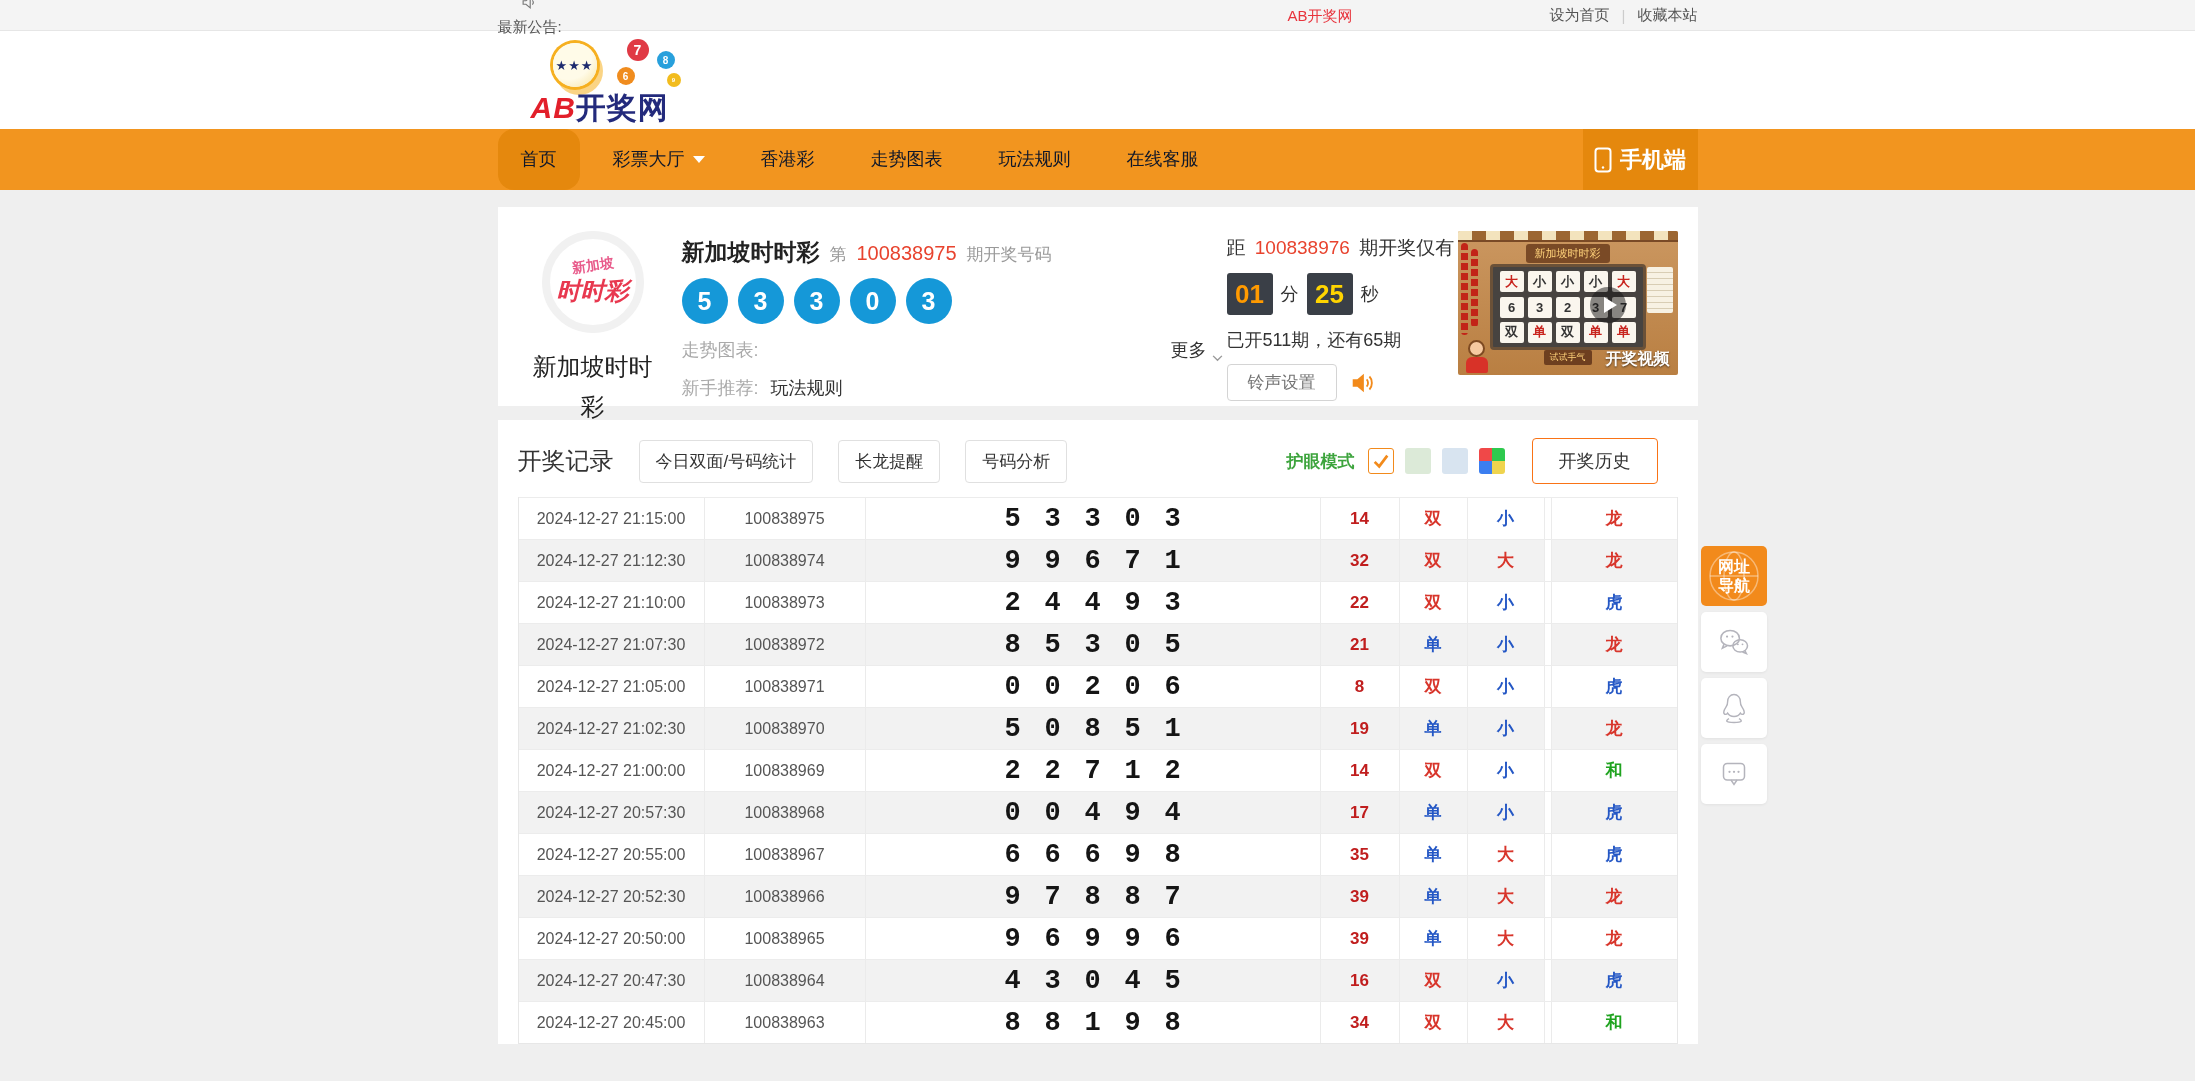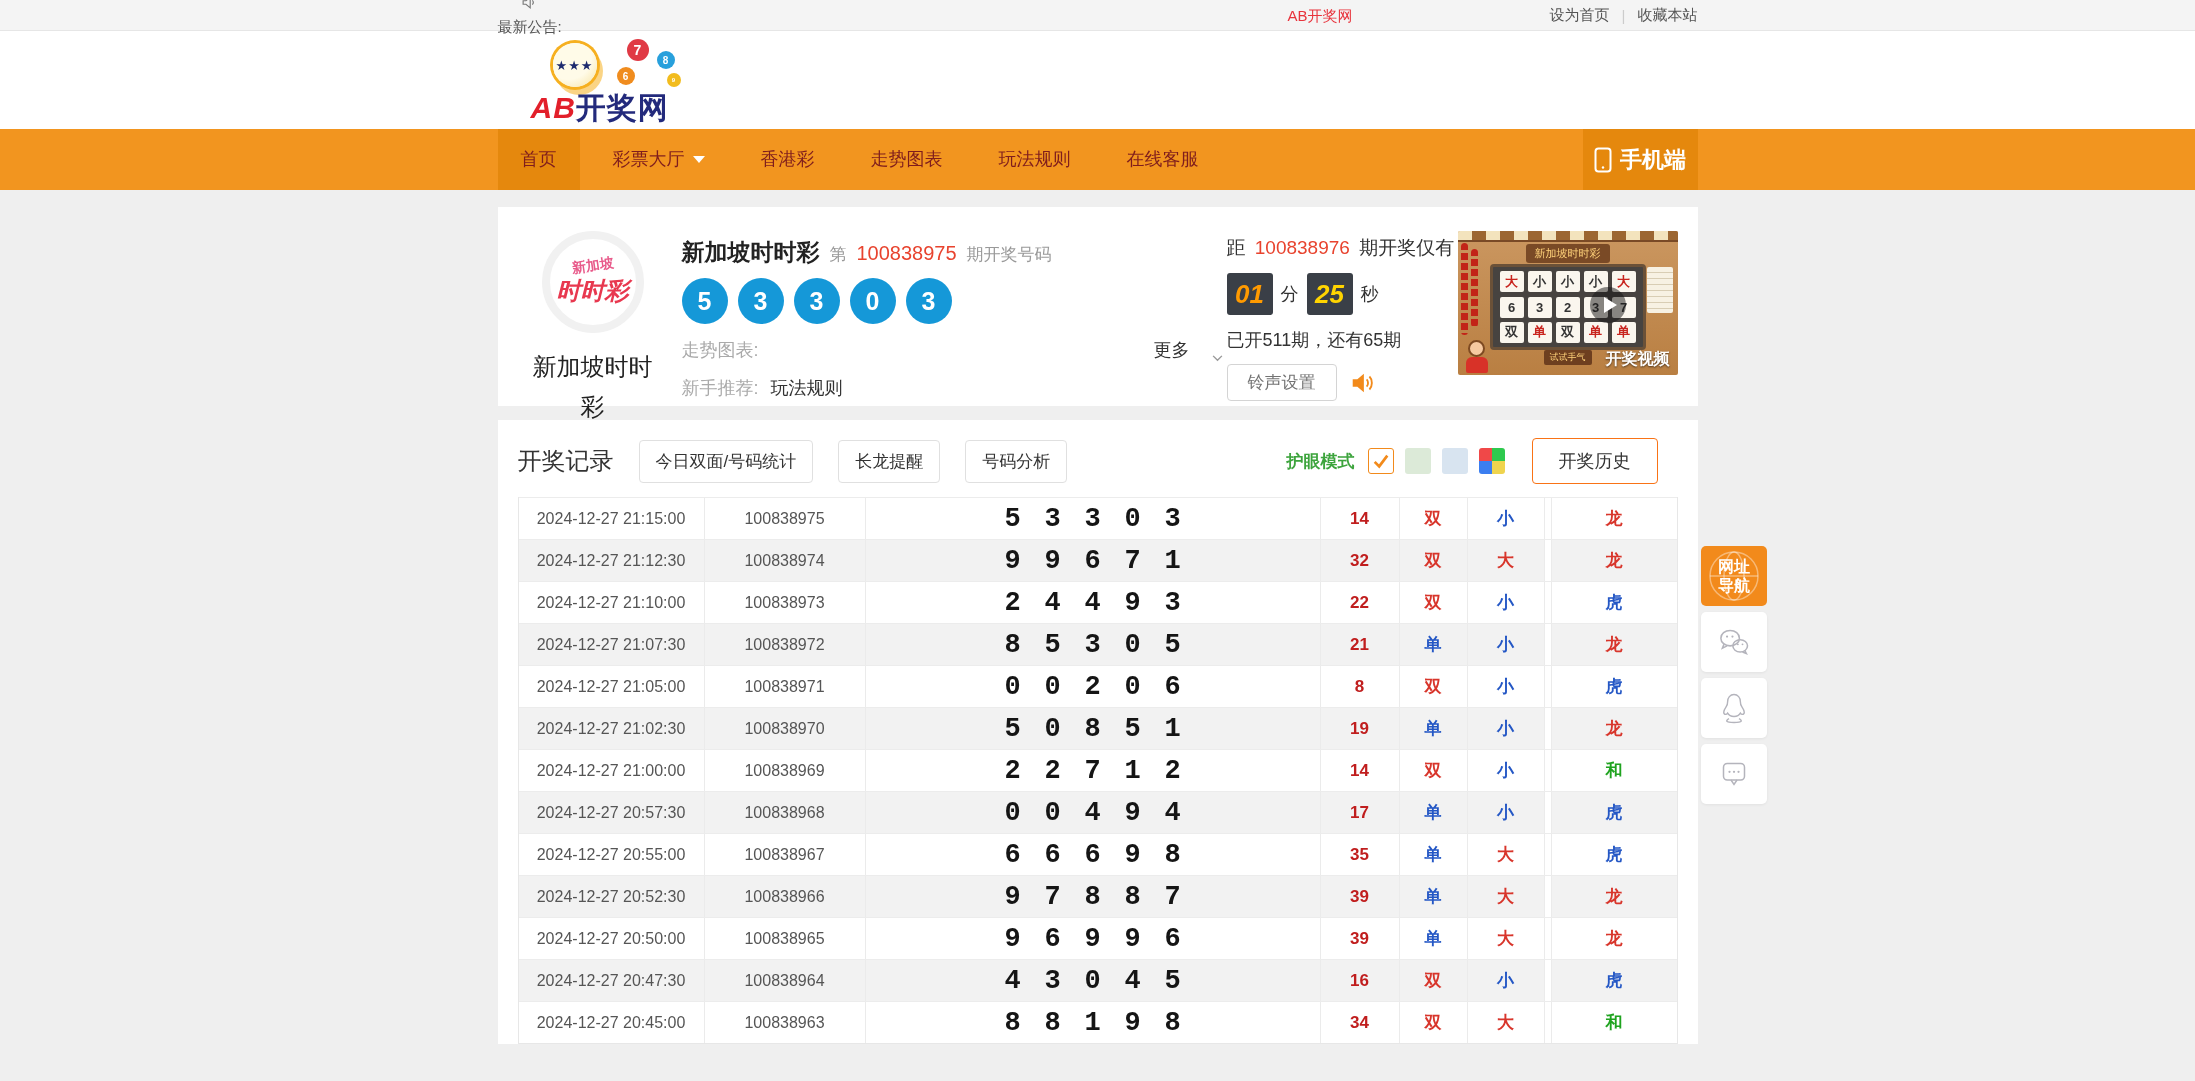--- a/index.html
+++ b/index.html
@@ -29,21 +29,21 @@
   .logo-main{position:absolute; left:14px; top:4px; width:44px; height:44px; border-radius:50%;
     background:radial-gradient(circle at 35% 30%, #fffbe8 55%, #f6e2a0); box-shadow:0 0 0 3px #f6b020, 4px 6px 0 2px rgba(246,176,32,.55); color:#1d2a6e; font-size:13px; letter-spacing:1px;
     display:flex; align-items:center; justify-content:center; font-weight:bold;}
   .logo-text{position:absolute; left:0; bottom:0; font-size:30px; font-weight:bold; font-style:italic; letter-spacing:1px;}
   .logo-text .ab{color:#e21f2a;}
   .logo-text .rest{color:#232a7c; font-style:normal;}
 
   
   .navbar{height:61px; background:var(--nav-orange);}
   .navbar .container{display:flex; height:61px; align-items:stretch;}
-  .nav-item{color:#7f1d1d; font-size:18px; line-height:61px; padding:0 23px; margin-right:10px; cursor:pointer; display:flex; align-items:center; gap:8px;}
+  .nav-item{color:#0f172a; font-size:18px; line-height:61px; padding:0 23px; margin-right:10px; cursor:pointer; display:flex; align-items:center; gap:8px;border-radius:16px;}
   .nav-item.active{background:var(--nav-active);}
   .caret{width:0; height:0; border-left:6px solid transparent; border-right:6px solid transparent; border-top:7px solid #fff; display:inline-block;}
   .nav-mobile{margin-left:auto; background:var(--nav-active); width:115px; display:flex; align-items:center; justify-content:center; gap:8px; color:#fff; font-size:22px; cursor:pointer;font-weight:bold;}
 
   
   .card1{margin-top:17px; background:#fff; height:199px; display:flex; padding:0 20px; position:relative;}
   .logo-col{width:150px; margin-top:24px; flex:none; text-align:center;}
   .badge{width:102px; height:102px; border-radius:50%; background:#fff; border:8px solid #f1f1f1; margin:0 auto; display:flex; flex-direction:column; align-items:center; justify-content:center;}
   .badge .b1{color:#e85a8a; font-size:14px; font-weight:bold; transform:rotate(-8deg);}
   .badge .b2{color:#e8384f; font-size:24px; font-weight:bold; font-style:italic;}
@@ -51,27 +51,27 @@
   .mid-col{width:545px; margin-top:30px; margin-left:14px; flex:none;}
   .draw-title{display:flex; align-items:baseline; gap:10px;}
   .draw-title .name{font-size:23px; font-weight:bold; color:#222;}
   .draw-title .pre,.draw-title .suf{font-size:17px; color:#999;}
   .draw-title .issue{font-size:20px; color:var(--issue-red);}
   .balls{display:flex; gap:10px; margin-top:10px;}
   .ball{width:46px; height:46px; border-radius:50%; background:var(--ball-blue); color:#fff; font-size:25px; font-weight:bold; display:flex; align-items:center; justify-content:center;}
   .trend-row,.newbie-row{display:flex; align-items:center; margin-top:14px; font-size:18px;}
   .trend-row .lab,.newbie-row .lab{color:#aaa; margin-right:12px;}
   .trend-row .lnk,.newbie-row .lnk{color:#333; margin-right:22px; cursor:pointer;}
-  .more{margin-left:auto; margin-right:4px; color:#333; cursor:pointer; display:flex; align-items:flex-end; gap:22px;}
+  .more{margin-left:auto; margin-right:4px; color:#333; cursor:pointer; display:flex; align-items:flex-end; gap:5px;}
   .chev{width:11px; height:7px; display:inline-block;}
   .count-col{width:192px; margin-top:28px; flex:none;}
   .count-line1{font-size:19px; color:#333; white-space:nowrap;}
   .count-line1 .issue{color:var(--issue-red); margin:0 4px;}
   .timer{display:flex; align-items:center; gap:8px; margin-top:12px;}
-  .tblock{width:46px; height:42px; background:#3a3f47; border-radius:3px; color:#ff9a00; font-size:26px; font-weight:bold; display:flex; align-items:center; justify-content:center;font-style:italic;}
+  .tblock{width:46px; height:42px; background:#3a3f47; border-radius:3px; color:#ff9a00; font-size:26px; font-weight:bold; display:flex; align-items:center; justify-content:center;}
   .tblock.sec{color:#ffd400;}
   .tunit{font-size:18px; color:#333;}
   .progress{margin-top:13px; font-size:18px; color:#333; white-space:nowrap;}
   .ring-row{margin-top:12px; display:flex; align-items:center; gap:12px;}
   .ring-btn{border:1px solid #d4d4d4; border-radius:4px; background:#fff; font-size:17px; color:#737373; padding:6px 20px; cursor:pointer; font-family:inherit;}
   .speaker-on{cursor:pointer;}
 
   
   .video{margin-left:auto; margin-top:24px; width:220px; height:144px; position:relative; border-radius:2px; overflow:hidden;
     background:linear-gradient(#cb9760,#b97f42); cursor:pointer; flex:none;}

